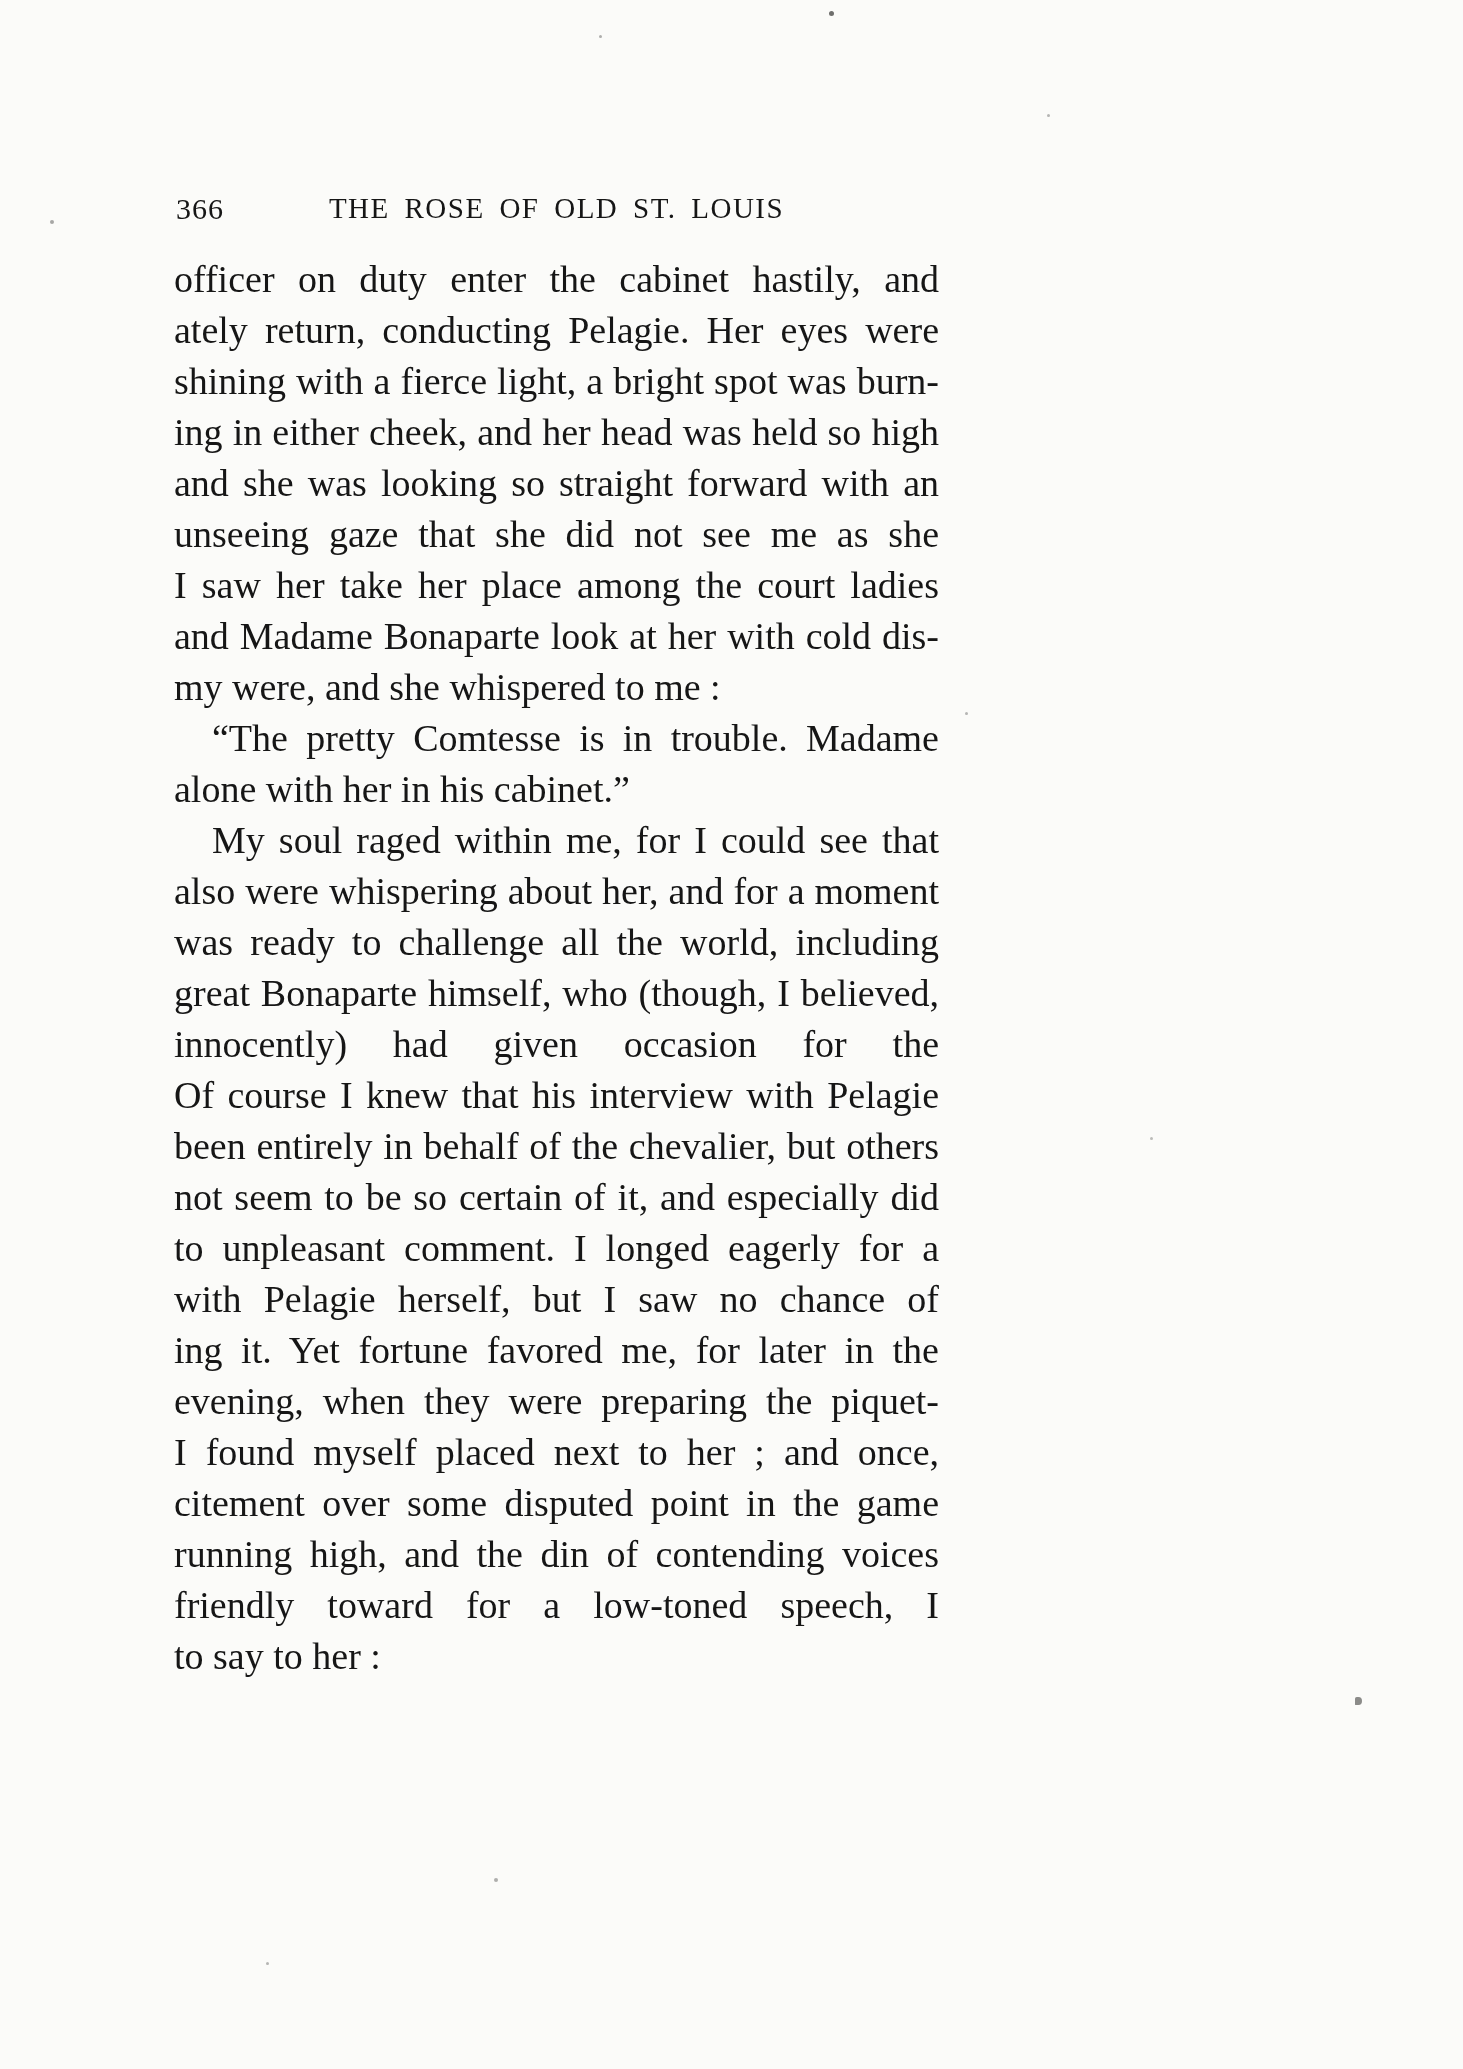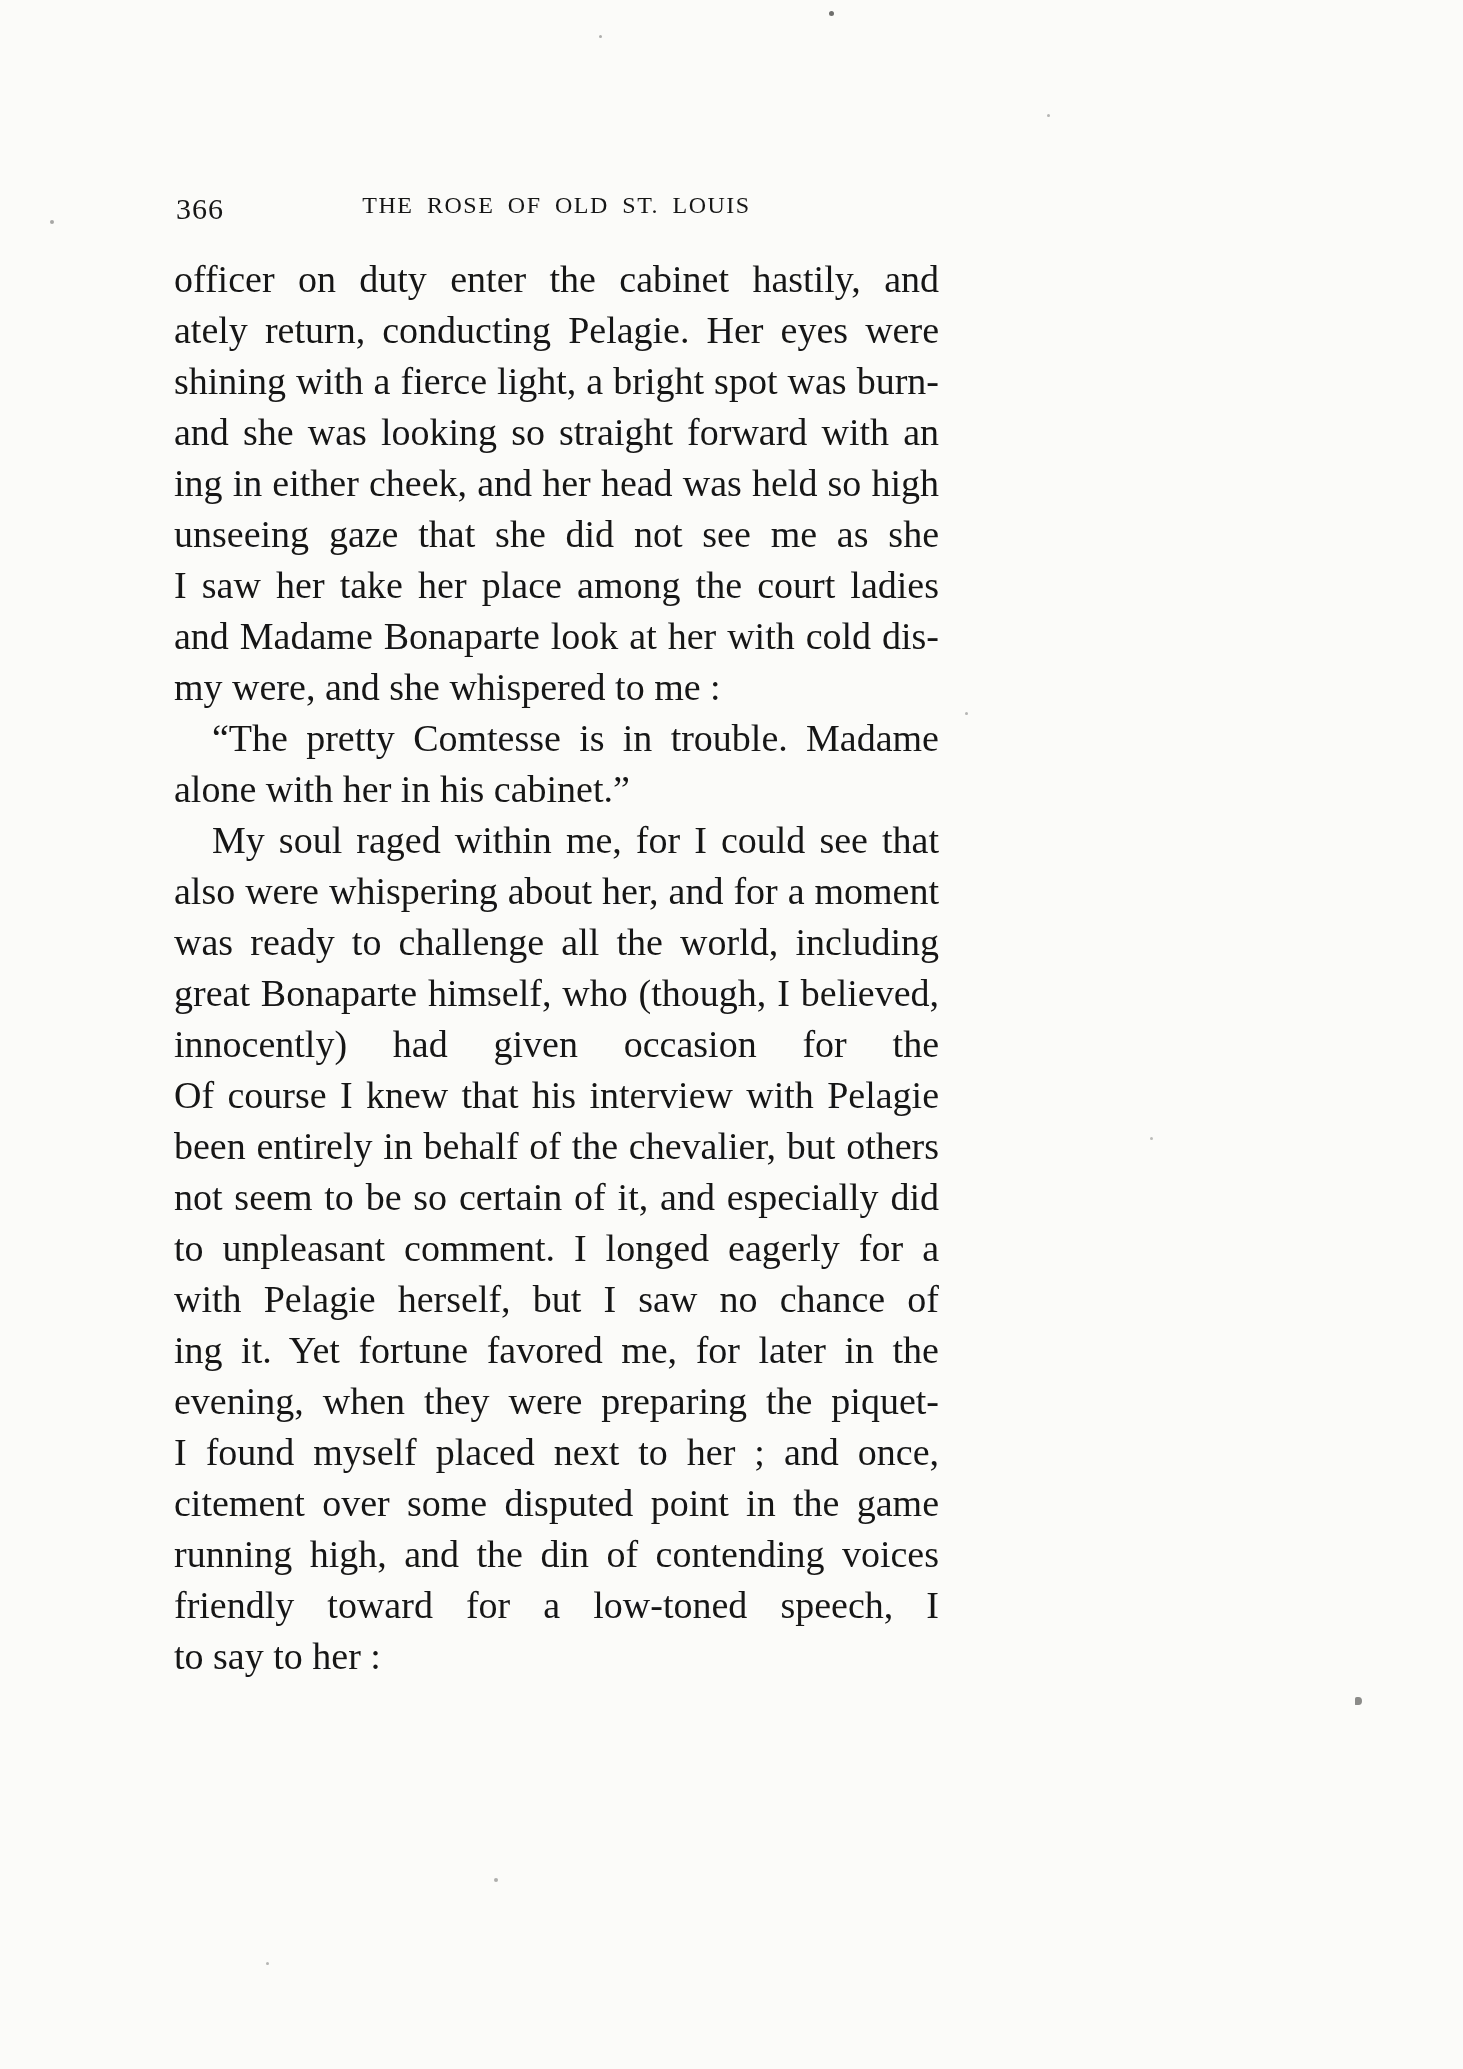--- a/index.html
+++ b/index.html
@@ -31,21 +31,21 @@
   .pagenum {
     position: absolute;
     left: 2px;
     top: 0;
     font-size: 30px;
     letter-spacing: 1px;
   }
   .title {
     display: block;
     text-align: center;
-    font-size: 24px;
+    font-size: 29px;
     letter-spacing: 1.5px;
     word-spacing: 6px;
     white-space: nowrap;
   }
   .body {
     font-size: 38px;
   }
   .line {
     line-height: 51px;
     height: 51px;
@@ -77,22 +77,22 @@
 
     <div class="header">
       <span class="pagenum">366</span>
       <span class="title">THE ROSE OF OLD ST. LOUIS</span>
     </div>
 
     <div class="body">
         <div class="line">officer on duty enter the cabinet hastily, and immedi-</div>
         <div class="line">ately return, conducting Pelagie. Her eyes were</div>
         <div class="line">shining with a fierce light, a bright spot was burn-</div>
+        <div class="line">ing in either cheek, and her head was held so high</div>
         <div class="line">and she was looking so straight forward with an</div>
-        <div class="line">ing in either cheek, and her head was held so high</div>
         <div class="line">unseeing gaze that she did not see me as she passed.</div>
         <div class="line">I saw her take her place among the court ladies</div>
         <div class="line">and Madame Bonaparte look at her with cold dis-</div>
         <div class="line last">my were, and she whispered to me :</div>
         <div class="line indent">“The pretty Comtesse is in trouble. Madame will</div>
         <div class="line last">alone with her in his cabinet.”</div>
         <div class="line indent">My soul raged within me, for I could see that others</div>
         <div class="line">also were whispering about her, and for a moment I</div>
         <div class="line">was ready to challenge all the world, including the</div>
         <div class="line">great Bonaparte himself, who (though, I believed,</div>

